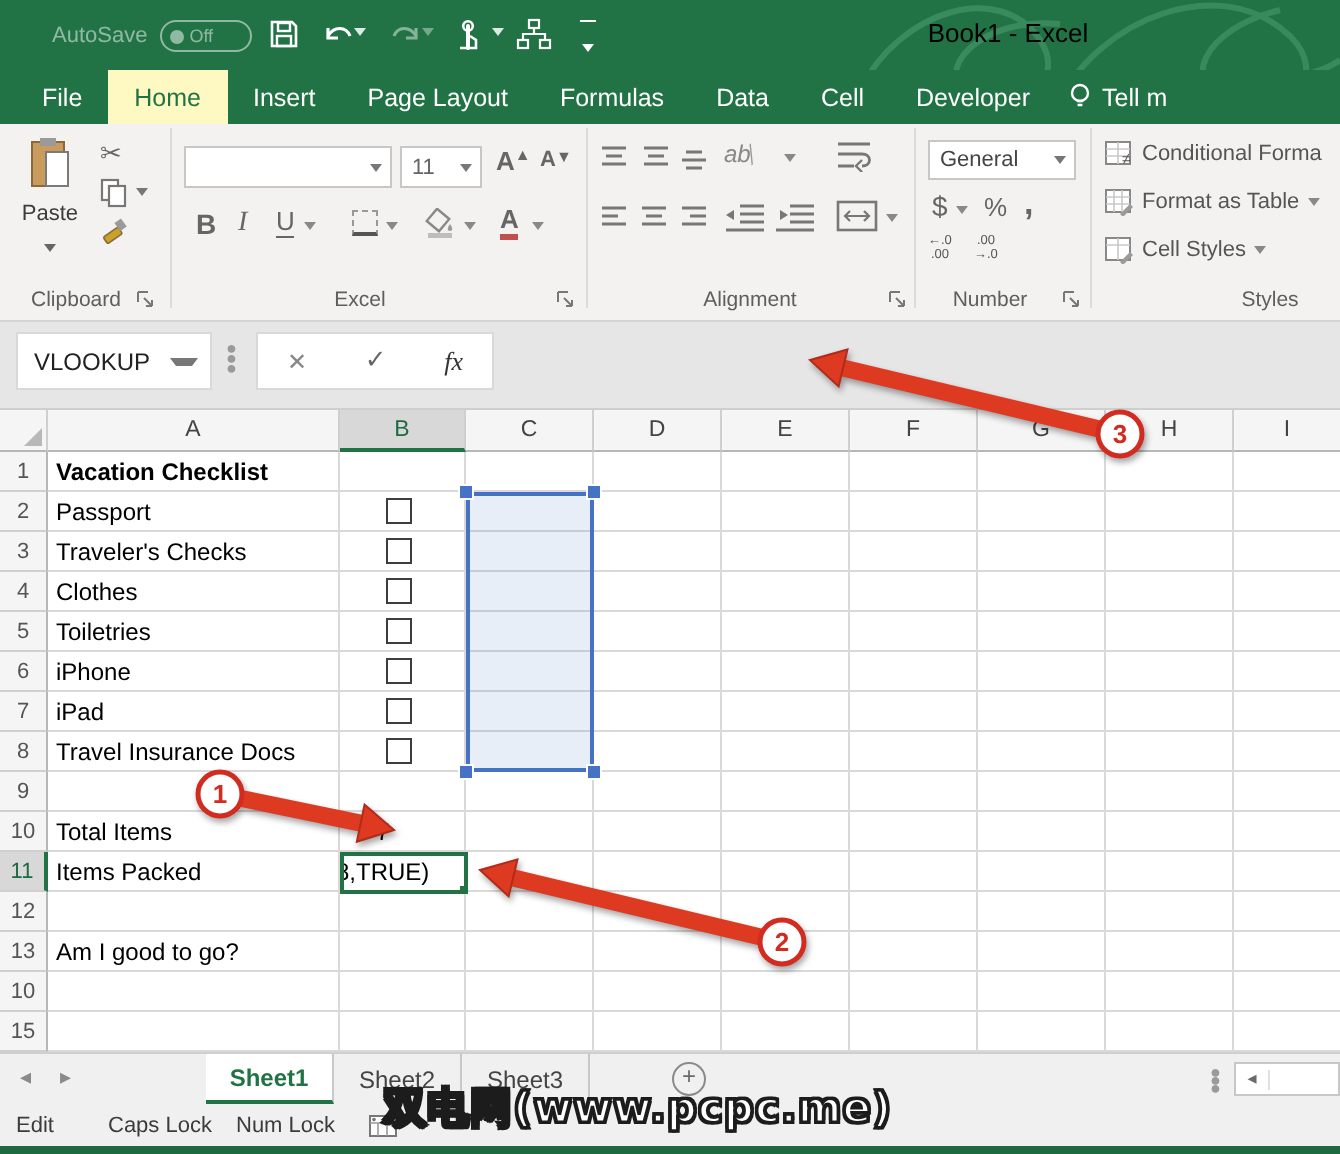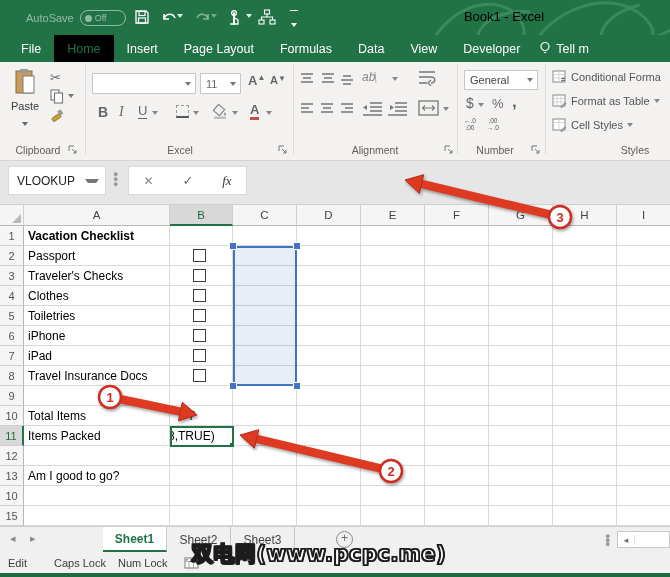--- a/index.html
+++ b/index.html
@@ -16,21 +16,21 @@
   #autosave .off{font-size:9px;}
   .qbtn{top:6px;width:24px;height:22px;display:flex;align-items:center;justify-content:center;}
   .caret{display:inline-block;width:0;height:0;border-left:3px solid transparent;border-right:3px solid transparent;border-top:4px solid currentColor;}
   .qcaret{top:14px;color:rgba(255,255,255,.85);}
   #win-title{top:9px;left:404px;width:200px;text-align:center;font-size:13px;color:#000000;}
   #swirl{right:0;top:0;pointer-events:none;}
 
   
   #tabrow{left:0;top:35px;width:670px;height:27px;background:#217346;display:flex;align-items:stretch;padding-left:8px;box-sizing:border-box;}
   .rtab{color:#fff;font-size:12.5px;display:flex;align-items:center;padding:0 13px;cursor:default;}
-  .rtab.active{background:#000000;color:#217346;}
+  .rtab.active{background:#fef9c3;color:#217346;}
   #tellme{display:flex;align-items:center;gap:5px;color:#fff;font-size:12.5px;padding:0 6px;white-space:nowrap;}
 
   
   #ribbon{left:0;top:62px;width:670px;height:99px;background:#F3F2F1;border-bottom:1px solid #D5D4D3;box-sizing:border-box;}
   .gdiv{top:2px;height:90px;width:1px;background:#DCDBDA;}
   .glabel{font-size:10.5px;color:#605E5C;text-align:center;}
   .launcher{width:10px;height:10px;}
   .ribtext{font-size:11px;color:#3b3b3b;}
   .ribbox{background:#fff;border:1px solid #C8C7C6;box-sizing:border-box;display:flex;align-items:center;font-size:11px;color:#444;}
   .ribbox .caret{margin-left:auto;margin-right:4px;color:#777;}
@@ -153,21 +153,21 @@
   </div>
 
   <div id="tabrow" class="abs">
     <div id="ribbon-tabs" style="display:flex;">
         <div class="rtab">File</div>
         <div class="rtab active">Home</div>
         <div class="rtab">Insert</div>
         <div class="rtab">Page Layout</div>
         <div class="rtab">Formulas</div>
         <div class="rtab">Data</div>
-        <div class="rtab">View</div>
+        <div class="rtab">Cell</div>
         <div class="rtab">Developer</div>
       </div>
     <div id="tellme">
       <svg width="12" height="15" viewBox="0 0 12 15">
         <circle cx="6" cy="5.5" r="4" fill="none" stroke="#fff" stroke-width="1.2"></circle>
         <path d="M4.5,9.5 h3 M4.8,11.5 h2.4" stroke="#fff" stroke-width="1.2"></path>
       </svg>
       <span>Tell m</span>
     </div>
   </div>

